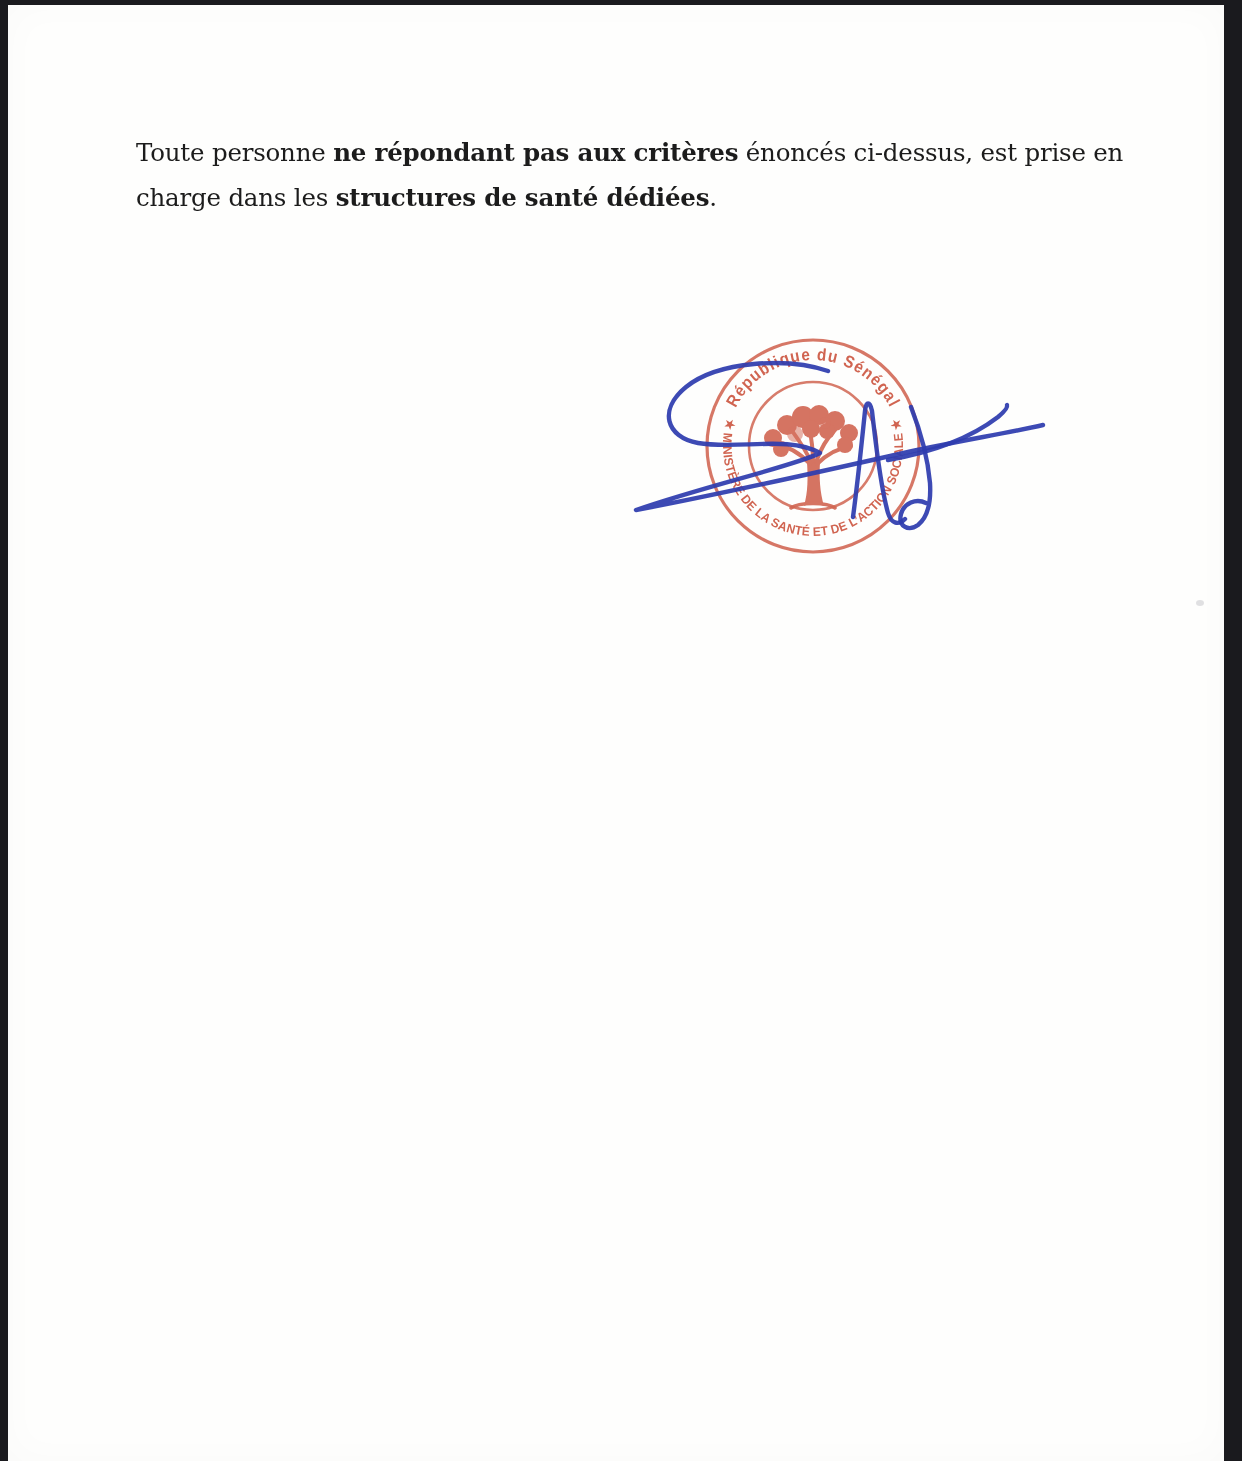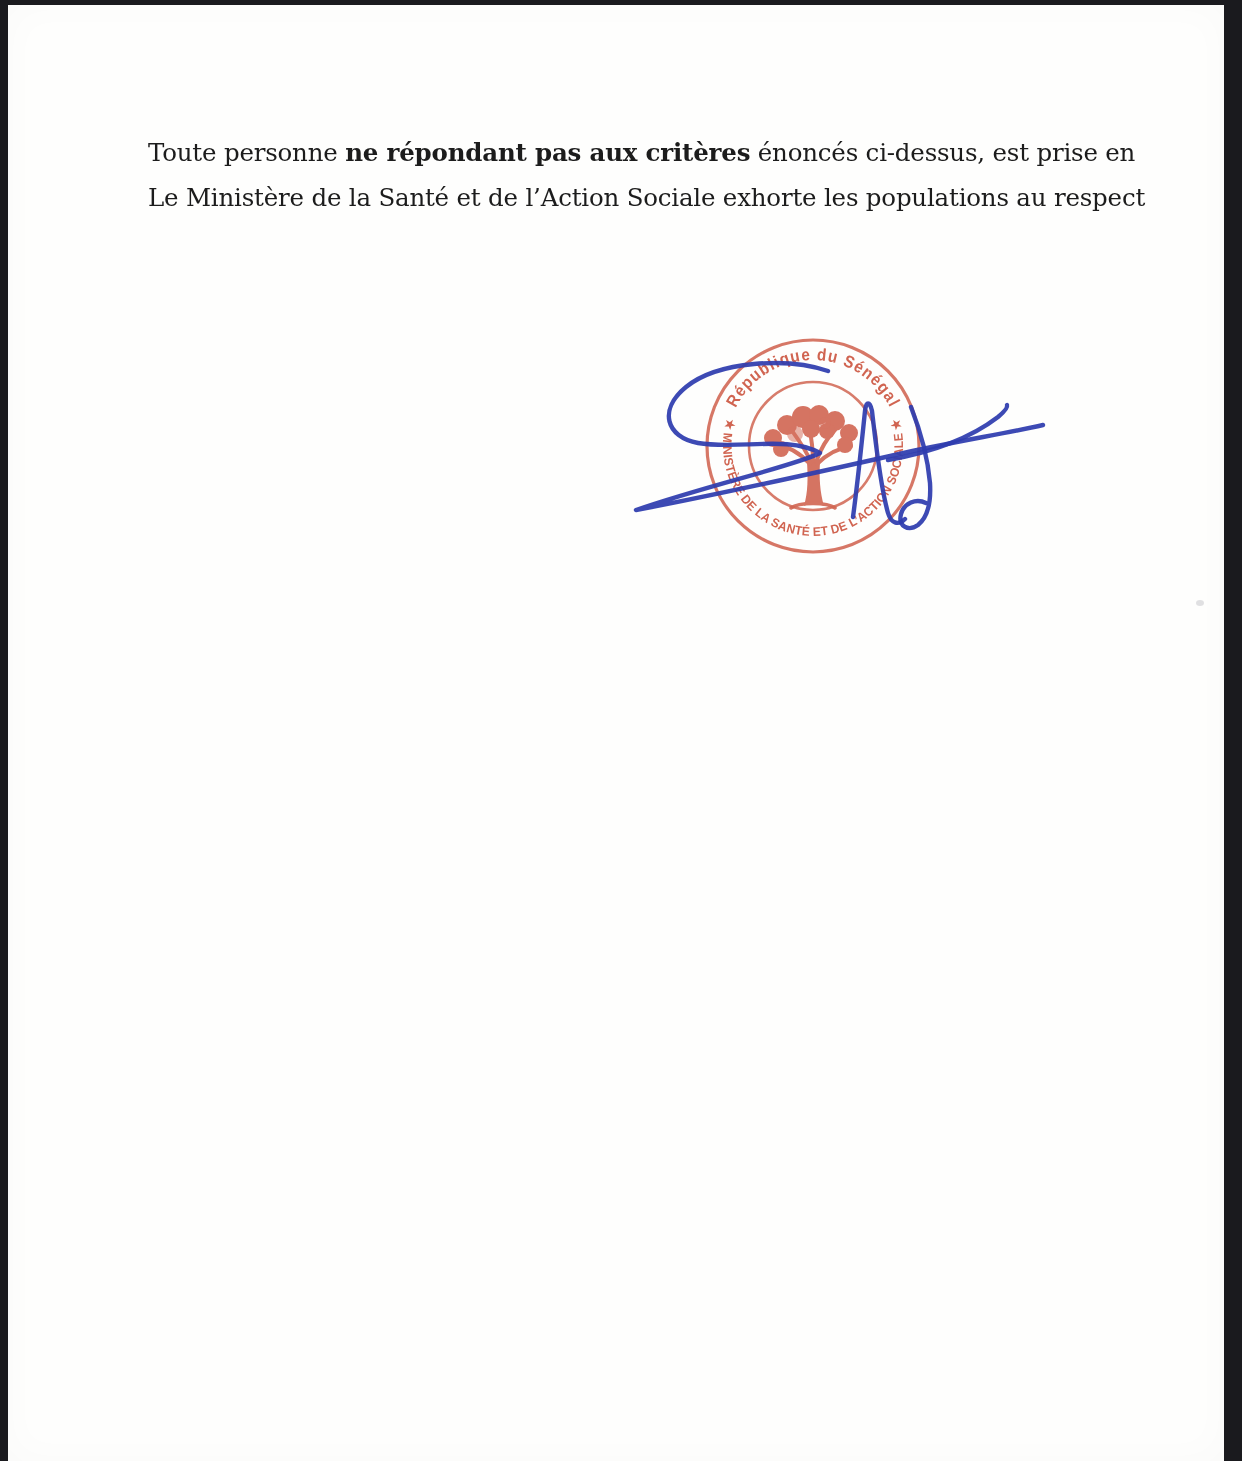--- a/index.html
+++ b/index.html
@@ -19,21 +19,21 @@
   }
   #page{
     position:absolute;
     left:8px;top:5px;
     width:1216px;height:1456px;
     background:var(--paper);
     box-shadow:inset 0 0 40px rgba(0,0,0,0.02);
   }
   .doc-text{
     position:absolute;
-    left:140px;top:126px;
+    left:128px;top:126px;
     width:950px;
     color:var(--text);
     font-size:24.5px;
     letter-spacing:-0.2px;
     line-height:44.7px;
     white-space:nowrap;
   }
   .line{height:44.7px;}
   .line b{font-weight:700;}
   .stamp-wrap{
@@ -74,21 +74,21 @@
     background:rgba(120,120,130,0.22);
   }
 </style>
 </head>
 <body>
 
 <div id="page">
 
   <div class="doc-text">
     <div class="line"><span>Toute personne </span><b>ne répondant pas aux critères</b><span> énoncés ci-dessus, est prise en</span></div>
-    <div class="line"><span>Le Ministère de la Santé et de l’Action Sociale exhorte les populations au respect</span></div>
+    <div class="line"><span>charge dans les </span><b>structures de santé dédiées</b><span>.</span></div>
   </div>
 
   <div class="stamp-wrap">
     <svg width="236" height="236" viewBox="0 0 236 236">
       <defs>
         <path id="arcTop" d="M 40.1 81.6 A 86 86 0 0 1 195.9 81.6" fill="none"></path>
         <path id="arcBottom" d="M 33.4 87.2 A 90 90 0 1 0 202.6 87.2" fill="none"></path>
       </defs>
 
       <circle class="ring" cx="118" cy="118" r="106" stroke-width="3.2" opacity="0.88"></circle>

